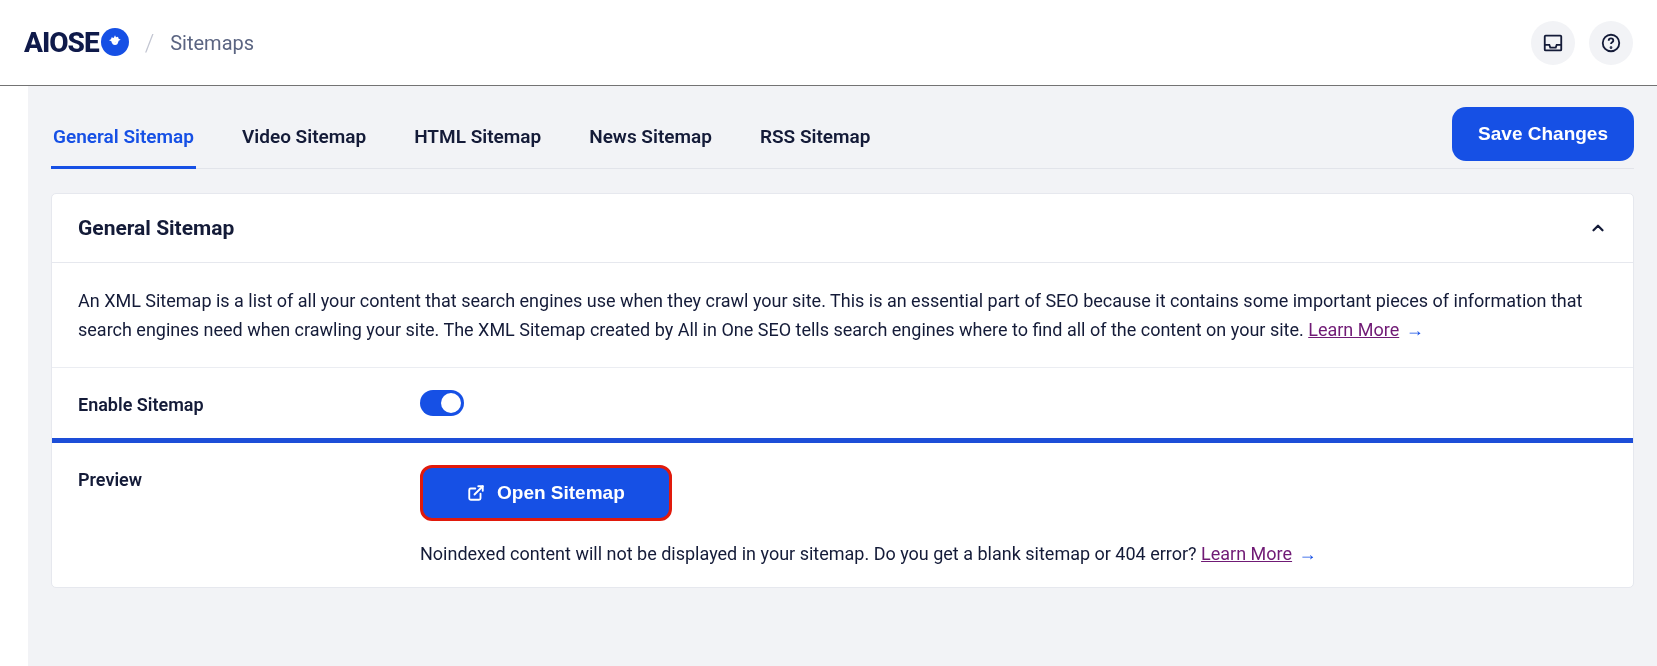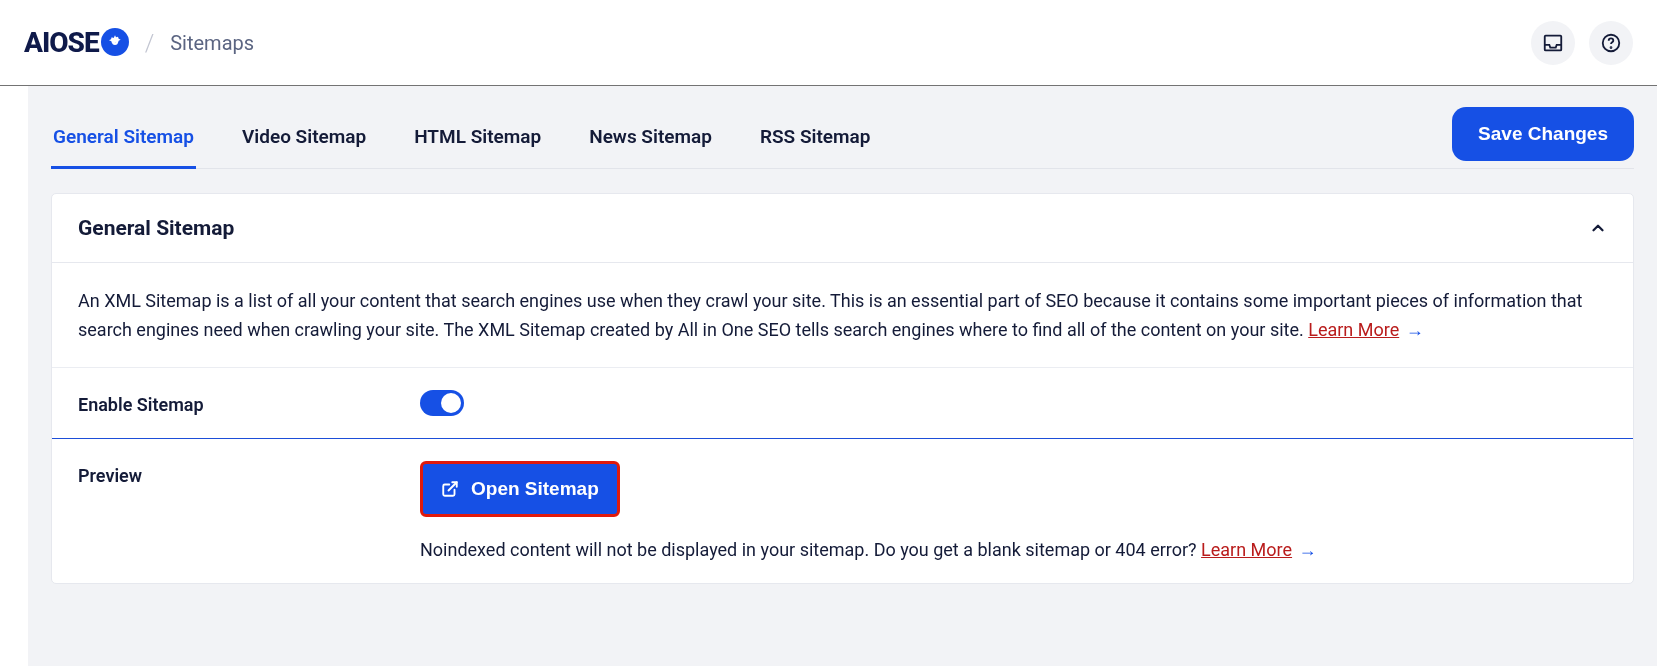--- a/index.html
+++ b/index.html
@@ -144,35 +144,35 @@
       cursor: pointer;
     }
     .card-desc {
       padding: 24px 26px 22px 26px;
       font-size: 18px;
       line-height: 1.6;
       color: #141b38;
       border-bottom: 1px solid #ebedf2;
     }
     .link {
-      color: #b91c1c;
+      color: #701a75;
       text-decoration: underline;
       cursor: pointer;
     }
     .arrow {
       color: #1650e5;
       text-decoration: none;
       margin-left: 2px;
     }
 
     
     .setting-row {
       display: flex;
       padding: 22px 26px;
-      border-bottom: 1px solid #1d4ed8;
+      border-bottom: 5px solid #1d4ed8;
     }
     .setting-row:last-child {
       border-bottom: none;
     }
     .setting-label {
       width: 342px;
       flex: 0 0 342px;
       font-size: 18px;
       font-weight: 600;
       color: #141b38;
@@ -203,22 +203,22 @@
     }
 
     
     .open-sitemap-btn {
       display: inline-flex;
       align-items: center;
       gap: 12px;
       background: #1650e5;
       color: #fff;
       border: 3px solid #e11a0c;
-      border-radius: 6px;
-      padding: 14px 18px;
+      border-radius: 12px;
+      padding: 14px 44px;
       font-size: 19px;
       font-weight: 600;
       cursor: pointer;
     }
 
     .note {
       margin-top: 22px;
       font-size: 18px;
       color: #141b38;
     }

